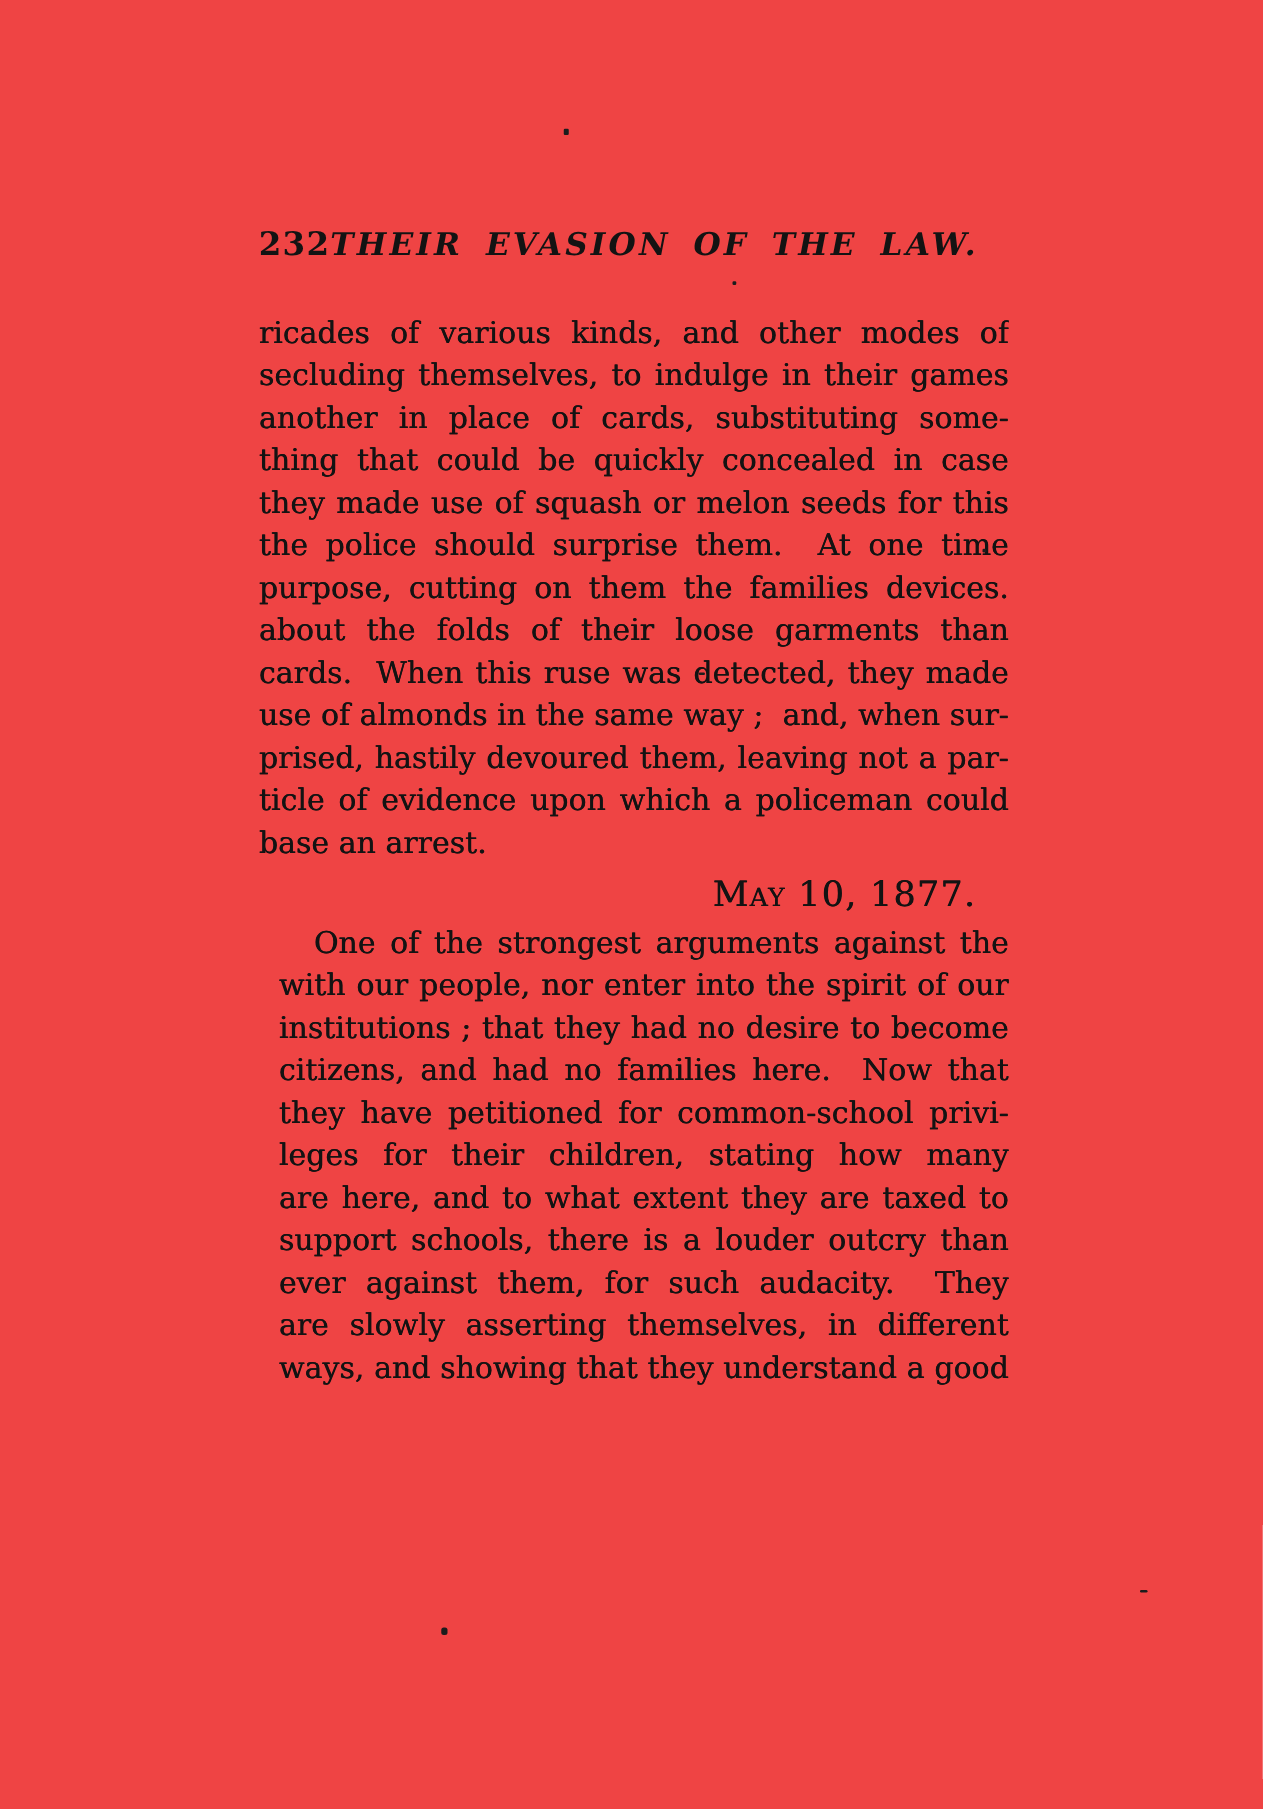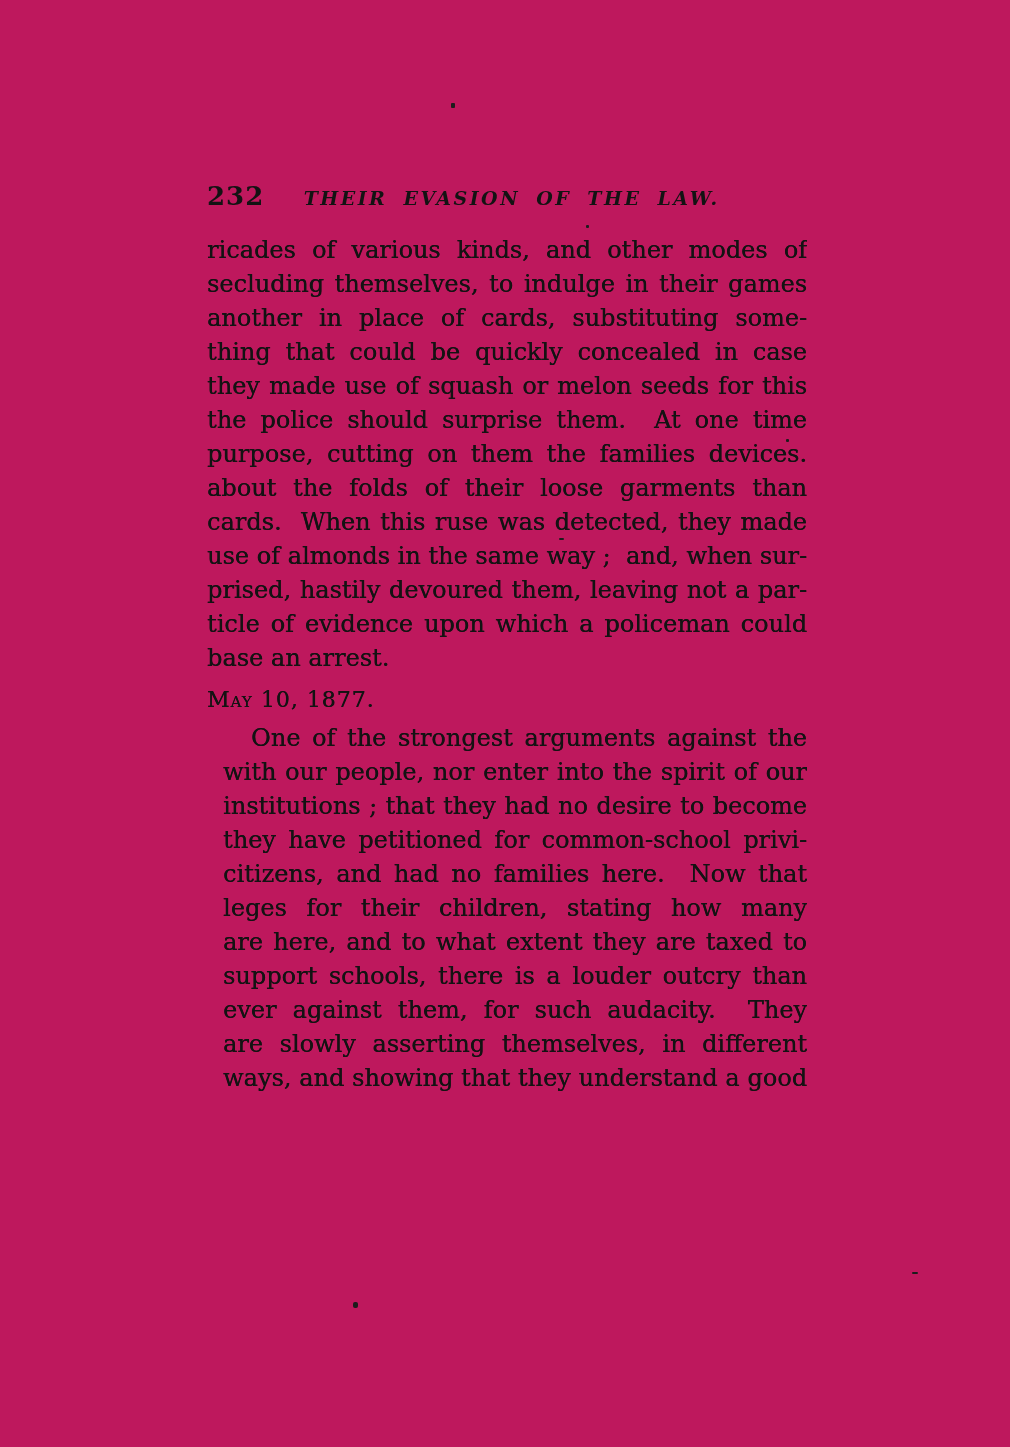--- a/index.html
+++ b/index.html
@@ -6,68 +6,69 @@
   body {
     width: 1010px; height: 1447px;
     background: #ffffff;
     font-family: "DejaVu Serif", serif;
     color: #131313;
     position: relative;
     overflow: hidden;
   }
   .page {
     position: absolute; inset: 0;
-    background: #be185d;
+    background: #ef4444;
   }
   
   .running-header {
     position: absolute;
     top: 181px; left: 207px; width: 600px;
     display: flex; align-items: baseline;
   }
   .page-num {
     font-size: 26px;
     font-weight: bold;
     letter-spacing: 1px;
     flex: 0 0 auto;
   }
   .header-title {
     flex: 1 1 auto;
     text-align: center;
     padding-right: 48px;
     font-style: italic;
     font-weight: bold;
-    font-size: 19px;
+    font-size: 25px;
     letter-spacing: 2.5px;
     word-spacing: 7px;
     white-space: nowrap;
   }
   
   .text-block {
     position: absolute;
-    top: 233px; left: 207px; width: 600px;
+    top: 249px; left: 207px; width: 600px;
     font-size: 24px;
     line-height: 34px;
     text-shadow: 0.3px 0 0 currentColor;
   }
   .line {
     height: 34px;
     text-align: justify;
     text-align-last: justify;
     overflow: hidden;
     white-space: normal;
   }
   .line.noj { text-align-last: left; }
   .line.indent { text-indent: 28px; }
   .date-line {
     height: 30px;
     margin-top: 8px;
+    text-align: right;
     padding-right: 26px;
     font-variant: small-caps;
-    font-size: 22px;
+    font-size: 28px;
     letter-spacing: 1px;
   }
   .para2 { margin-top: 8px; margin-left: 16px; }
   
   .speck {
     position: absolute;
     background: #1c1c1c;
     border-radius: 1px;
   }
   .speck.s1 { top: 103px; left: 451px; width: 4px; height: 5px; }
@@ -104,22 +105,22 @@
       <div class="line">ticle of evidence upon which a policeman could</div>
       <div class="line noj">base an arrest.</div>
     </div>
 
     <div class="date-line">May 10, 1877.</div>
 
     <div class="para2">
       <div class="line indent">One of the strongest arguments against the</div>
       <div class="line">with our people, nor enter into the spirit of our</div>
       <div class="line">institutions&nbsp;; that they had no desire to become</div>
+      <div class="line">citizens, and had no families here.&nbsp; Now that</div>
       <div class="line">they have petitioned for common-school privi-</div>
-      <div class="line">citizens, and had no families here.&nbsp; Now that</div>
       <div class="line">leges for their children, stating how many there</div>
       <div class="line">are here, and to what extent they are taxed to</div>
       <div class="line">support schools, there is a louder outcry than</div>
       <div class="line">ever against them, for such audacity.&nbsp; They</div>
       <div class="line">are slowly asserting themselves, in different</div>
       <div class="line">ways, and showing that they understand a good</div>
     </div>
 
   </div>
 

